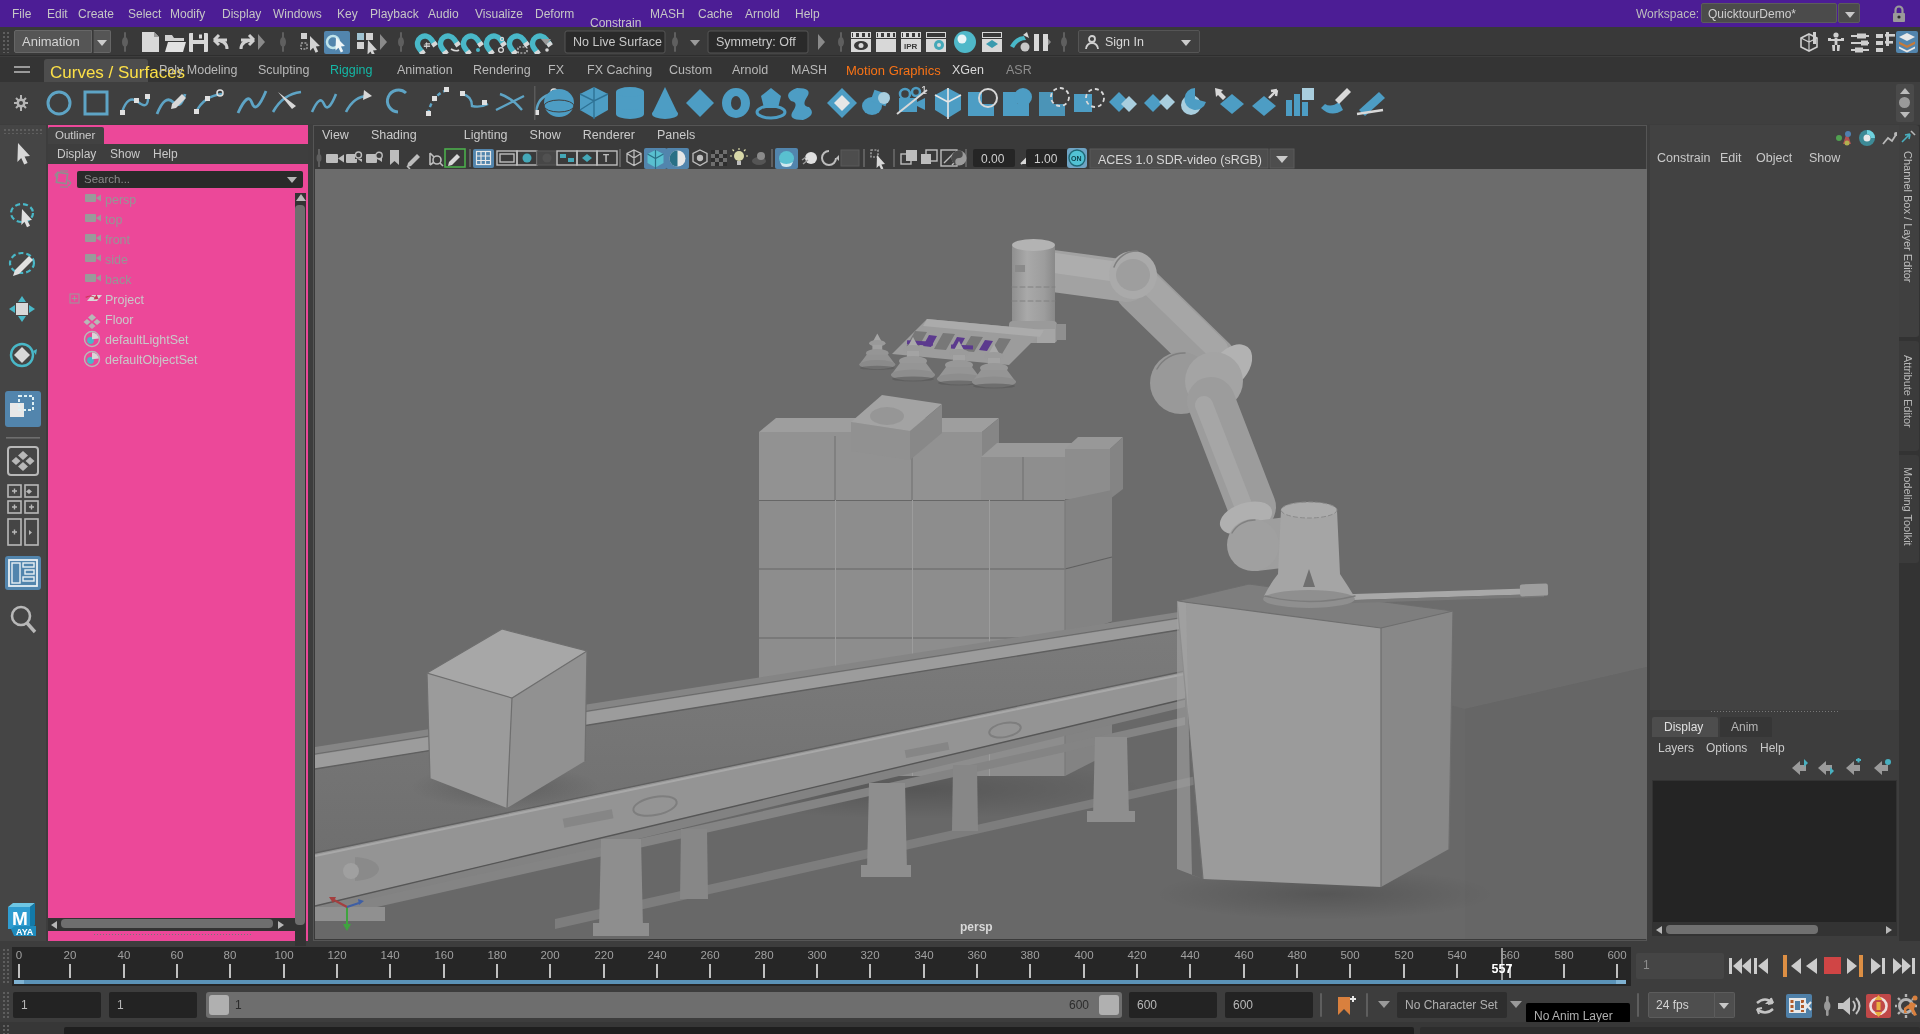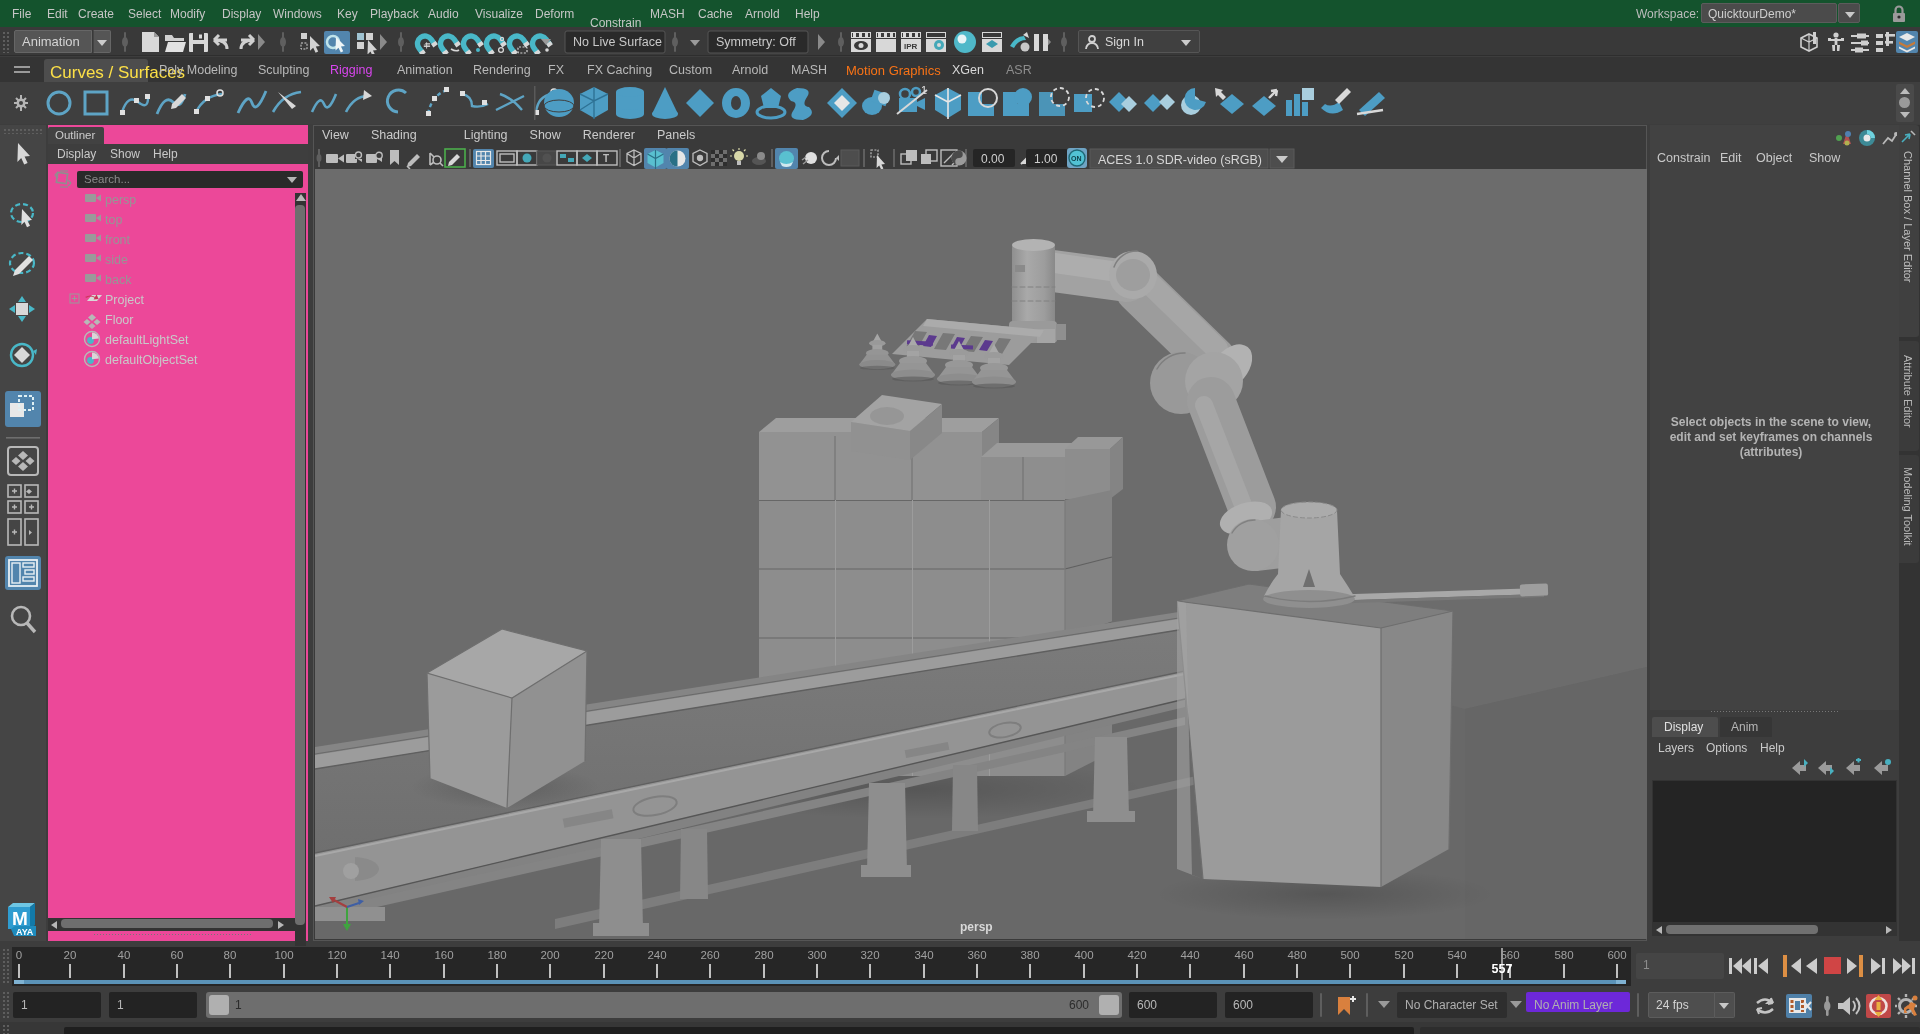--- a/index.html
+++ b/index.html
@@ -5,21 +5,21 @@
   * { margin:0; padding:0; box-sizing:border-box; }
   html,body { width:1920px; height:1034px; overflow:hidden; background:#3d3d3d;
     font-family:"Liberation Sans", sans-serif; }
   .abs { position:absolute; }
   .txt { color:#c6c6c6; font-size:12px; white-space:nowrap; }
 </style>
 </head>
 <body>
 <div class="abs" style="left:0;top:0;width:1920px;height:1034px;background:#3d3d3d;">
 
-  <div class="abs" id="menubar" style="left:0;top:0;width:1920px;height:27px;background:#14532d;">
+  <div class="abs" id="menubar" style="left:0;top:0;width:1920px;height:27px;background:#4c1d95;">
     <span class="abs txt" style="left:12px;top:7px;">File</span>
     <span class="abs txt" style="left:47px;top:7px;">Edit</span>
     <span class="abs txt" style="left:78px;top:7px;">Create</span>
     <span class="abs txt" style="left:128px;top:7px;">Select</span>
     <span class="abs txt" style="left:170px;top:7px;">Modify</span>
     <span class="abs txt" style="left:222px;top:7px;">Display</span>
     <span class="abs txt" style="left:273px;top:7px;">Windows</span>
     <span class="abs txt" style="left:337px;top:7px;">Key</span>
     <span class="abs txt" style="left:370px;top:7px;">Playback</span>
     <span class="abs txt" style="left:428px;top:7px;">Audio</span>
@@ -293,21 +293,21 @@
       </g>
     </svg>
   </div>
 
   <div class="abs" id="shelftabs" style="left:0;top:57px;width:1920px;height:25px;background:#343434;">
     <div class="abs" style="left:14px;top:9px;width:16px;height:2px;background:#9a9a9a;box-shadow:0 5px 0 #9a9a9a;"></div>
     <div class="abs" style="left:44px;top:2px;width:104px;height:23px;background:#4d4d4d;border-radius:3px 3px 0 0;"></div>
     <span class="abs" style="left:50px;top:6px;font-size:17px;color:#fde047;">Curves / Surfaces</span>
     <span class="abs" style="left:159px;top:6px;font-size:12.5px;color:#b8b8b8;">Poly Modeling</span>
     <span class="abs" style="left:258px;top:6px;font-size:12.5px;color:#b8b8b8;">Sculpting</span>
-    <span class="abs" style="left:330px;top:6px;font-size:12.5px;color:#d946ef;">Rigging</span>
+    <span class="abs" style="left:330px;top:6px;font-size:12.5px;color:#14b8a6;">Rigging</span>
     <span class="abs" style="left:397px;top:6px;font-size:12.5px;color:#b8b8b8;">Animation</span>
     <span class="abs" style="left:473px;top:6px;font-size:12.5px;color:#b8b8b8;">Rendering</span>
     <span class="abs" style="left:548px;top:6px;font-size:12.5px;color:#b8b8b8;">FX</span>
     <span class="abs" style="left:587px;top:6px;font-size:12.5px;color:#b8b8b8;">FX Caching</span>
     <span class="abs" style="left:669px;top:6px;font-size:12.5px;color:#b8b8b8;">Custom</span>
     <span class="abs" style="left:732px;top:6px;font-size:12.5px;color:#b8b8b8;">Arnold</span>
     <span class="abs" style="left:791px;top:6px;font-size:12.5px;color:#b8b8b8;">MASH</span>
     <span class="abs" style="left:846px;top:6px;font-size:13px;color:#f97316;">Motion Graphics</span>
     <span class="abs" style="left:952px;top:6px;font-size:12.5px;color:#d8d8d8;">XGen</span>
     <span class="abs" style="left:1006px;top:6px;font-size:12.5px;color:#8d8d8d;">ASR</span>
@@ -1201,21 +1201,20 @@
           <path d="M0 13 l5 -6 4 3 5 -8" fill="none" stroke="#b8b8b8" stroke-width="1.8"></path>
           <circle cx="13" cy="3" r="2" fill="#b8b8b8"></circle>
         </g>
     </svg>
     <div class="abs" style="left:0;top:22px;width:249px;height:21px;">
       <span class="abs" style="left:7px;top:4px;font-size:12.5px;color:#c9c9c9;">Constrain</span>
       <span class="abs" style="left:70px;top:4px;font-size:12.5px;color:#c9c9c9;">Edit</span>
       <span class="abs" style="left:106px;top:4px;font-size:12.5px;color:#c9c9c9;">Object</span>
       <span class="abs" style="left:159px;top:4px;font-size:12.5px;color:#c9c9c9;">Show</span>
     </div>
-    <div class="abs" style="left:0px;top:290px;width:242px;text-align:center;font-size:12px;font-weight:bold;color:#b4b4b4;line-height:15px;">Select objects in the scene to view,<br>edit and set keyframes on channels<br>(attributes)</div>
   </div>
 
   <div class="abs" id="layereditor" style="left:1650px;top:714px;width:249px;height:227px;background:#3d3d3d;">
     <div class="abs" style="left:60px;top:-4px;width:130px;height:3px;background-image:radial-gradient(circle,#777 0.8px,transparent 1px);background-size:3px 3px;"></div>
     <div class="abs" style="left:2px;top:3px;width:66px;height:20px;background:#4d4d4d;border-radius:2px 2px 0 0;">
       <div class="abs" style="left:12px;top:3px;font-size:12px;color:#e0e0e0;">Display</div>
     </div>
     <div class="abs" style="left:70px;top:3px;width:52px;height:20px;background:#363636;border-radius:2px 2px 0 0;">
       <div class="abs" style="left:11px;top:3px;font-size:12px;color:#b5b5b5;">Anim</div>
     </div>
@@ -1406,21 +1405,21 @@
     <svg class="abs" style="left:1334px;top:4px;" width="26" height="26" viewBox="0 0 26 26">
       <path d="M4 4 h12 v18 l-6 -6 -6 6z" fill="#d9803e"></path>
         <path d="M16 2 h6 m-3 -3 v6" stroke="#e8e8e8" stroke-width="2" transform="translate(0,4)"></path>
     </svg>
     <div class="abs" style="left:1366px;top:4px;width:2px;height:24px;background:#5e5e5e;border-radius:1px;"></div>
     <div class="abs" style="left:1378px;top:12px;width:0;height:0;border-left:6px solid transparent;border-right:6px solid transparent;border-top:7px solid #9a9a9a;"></div>
     <div class="abs" style="left:1397px;top:3px;width:110px;height:26px;background:#2e2e2e;border-radius:2px;">
         <div class="abs" style="left:8px;top:6px;font-size:12px;color:#b0b0b0;">No Character Set</div>
       </div>
     <div class="abs" style="left:1510px;top:12px;width:0;height:0;border-left:6px solid transparent;border-right:6px solid transparent;border-top:7px solid #9a9a9a;"></div>
-    <div class="abs" style="left:1526px;top:3px;width:104px;height:20px;background:#6d28d9;border-radius:2px;">
+    <div class="abs" style="left:1526px;top:14px;width:104px;height:20px;background:#000000;border-radius:2px;">
         <div class="abs" style="left:8px;top:6px;font-size:12px;color:#b0b0b0;">No Anim Layer</div>
       </div>
     <div class="abs" style="left:1637px;top:4px;width:2px;height:24px;background:#5e5e5e;border-radius:1px;"></div>
     <div class="abs" style="left:1648px;top:3px;width:67px;height:26px;background:#4e4e4e;border:1px solid #5c5c5c;border-radius:2px 0 0 2px;">
         <div class="abs" style="left:7px;top:5px;font-size:12px;color:#d4d4d4;">24 fps</div>
       </div>
     <div class="abs" style="left:1715px;top:3px;width:20px;height:26px;background:#4e4e4e;border:1px solid #5c5c5c;border-left:none;border-radius:0 2px 2px 0;">
       <div class="abs" style="left:4px;top:10px;width:0;height:0;border-left:5px solid transparent;border-right:5px solid transparent;border-top:6px solid #c8c8c8;"></div>
     </div>
     <svg class="abs" style="left:1754px;top:5px;" width="166" height="24" viewBox="0 0 166 24">

